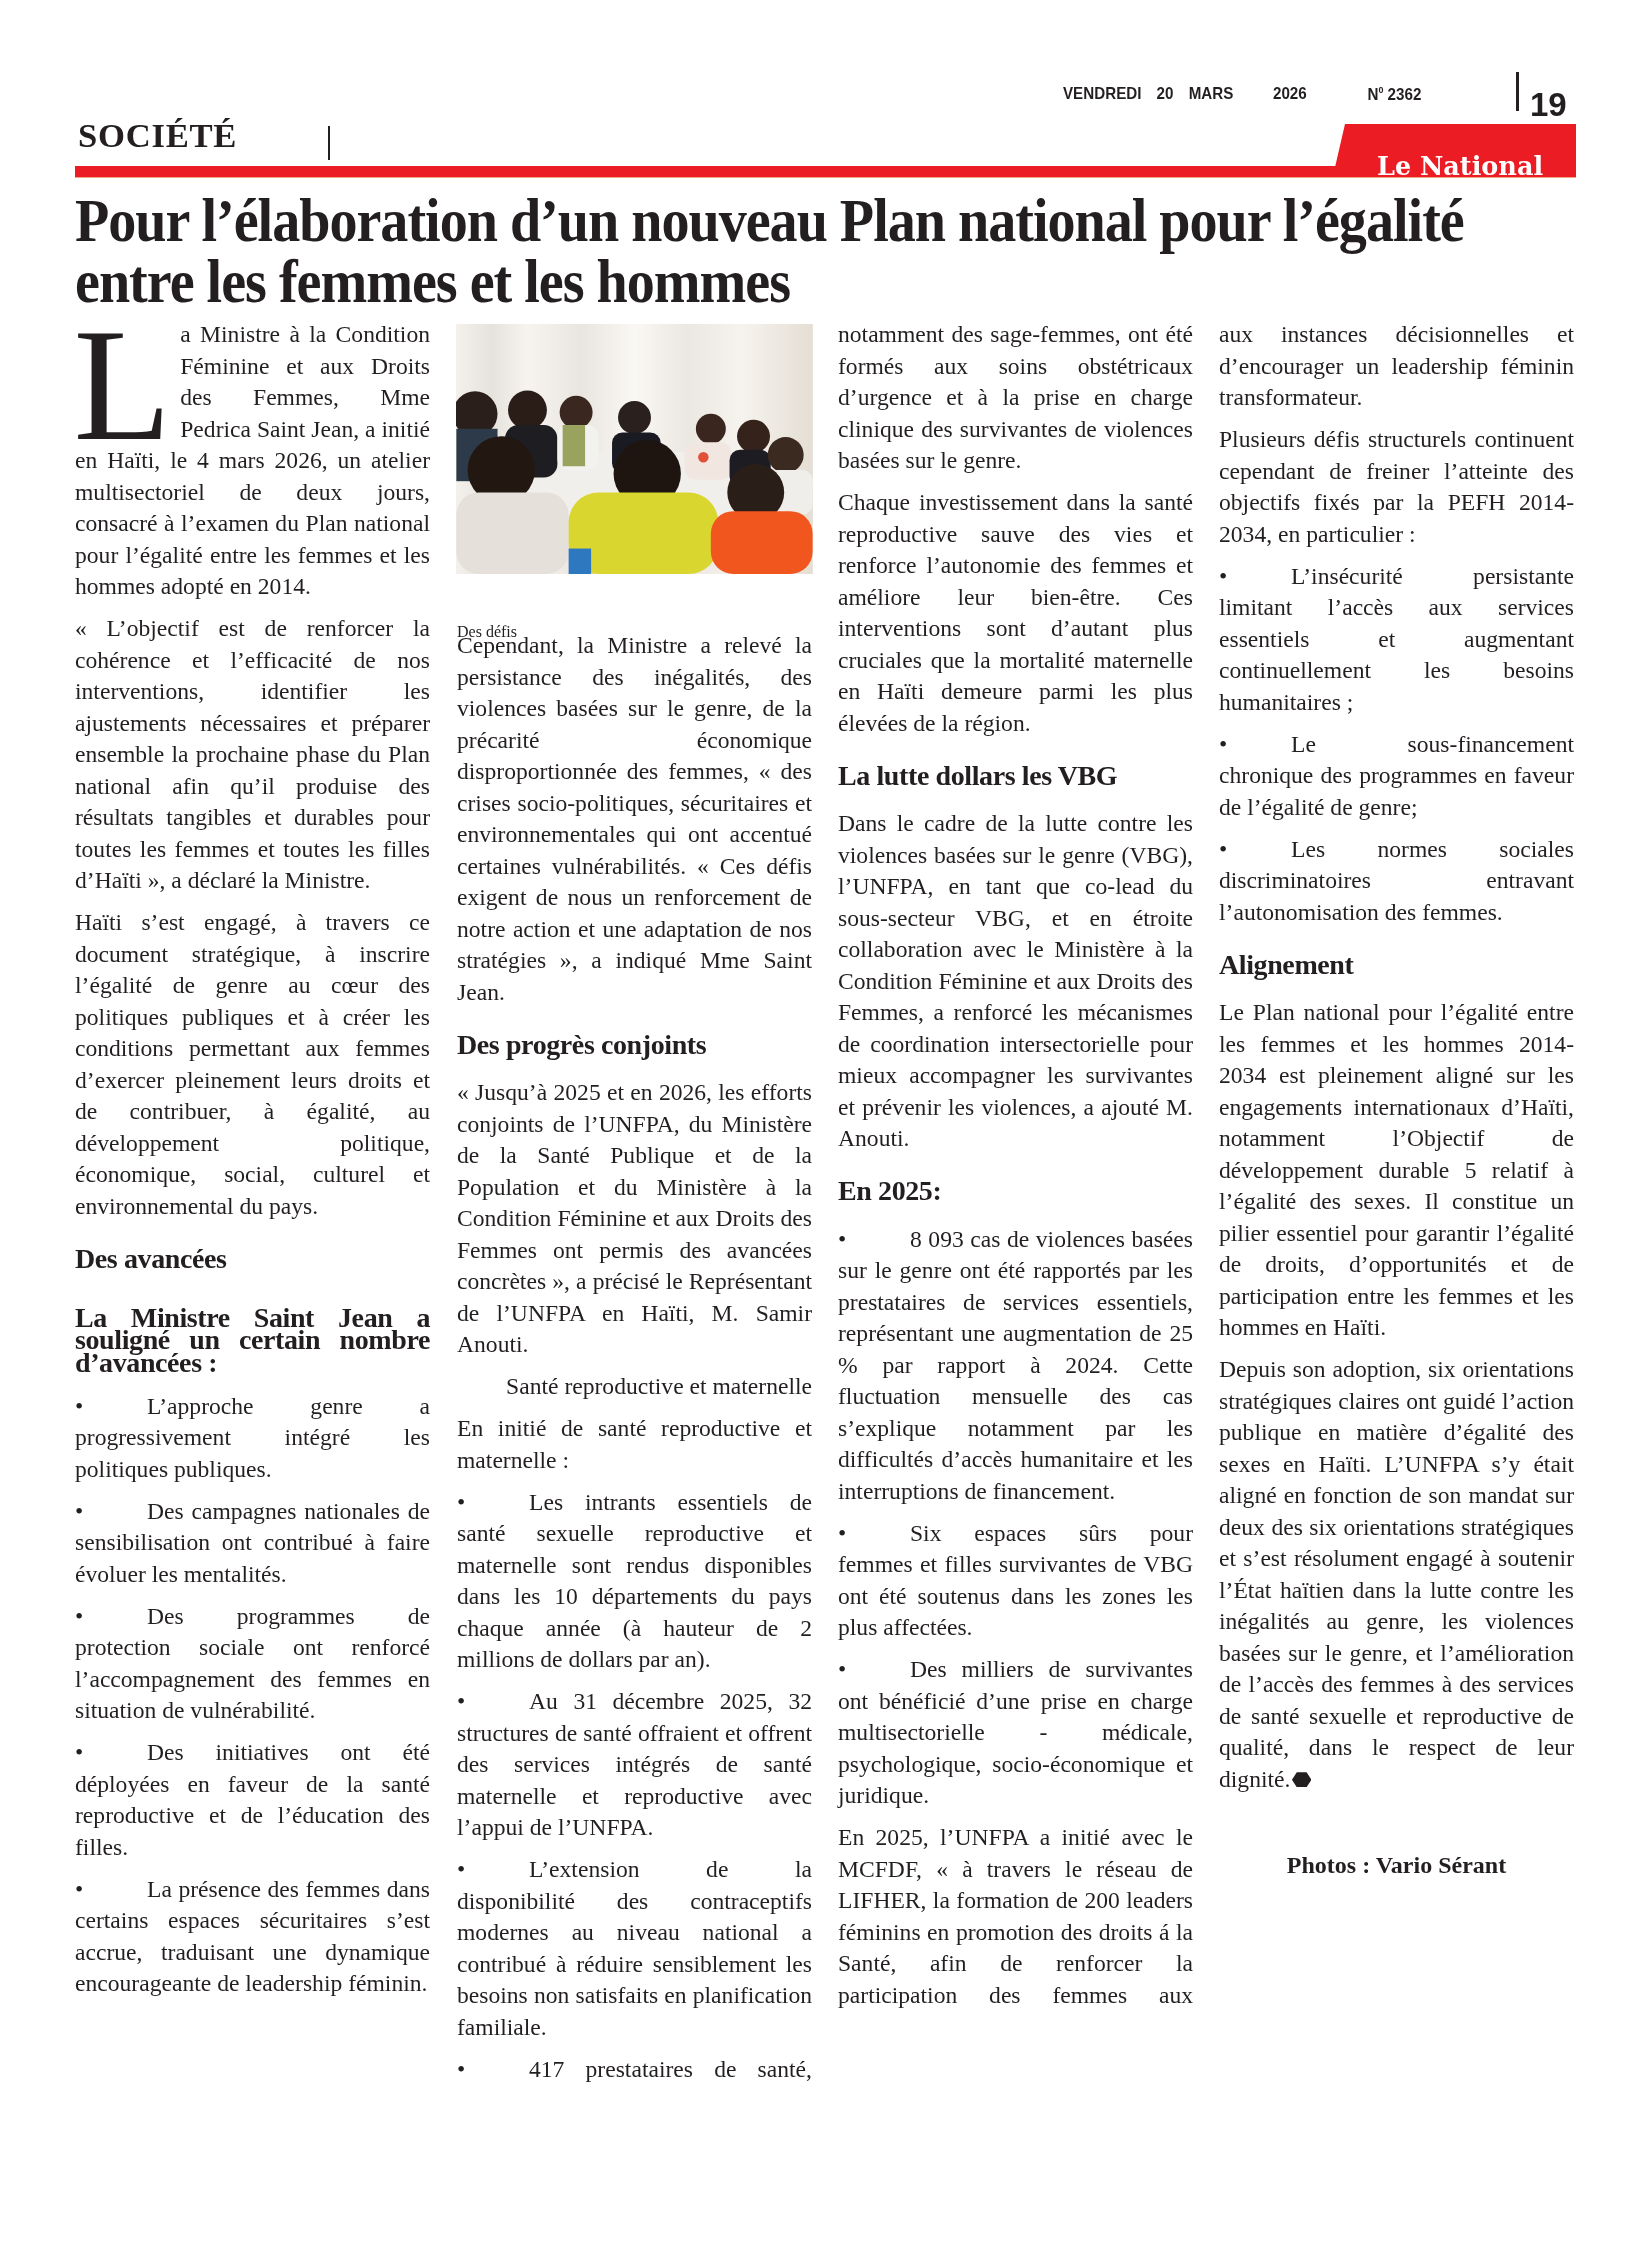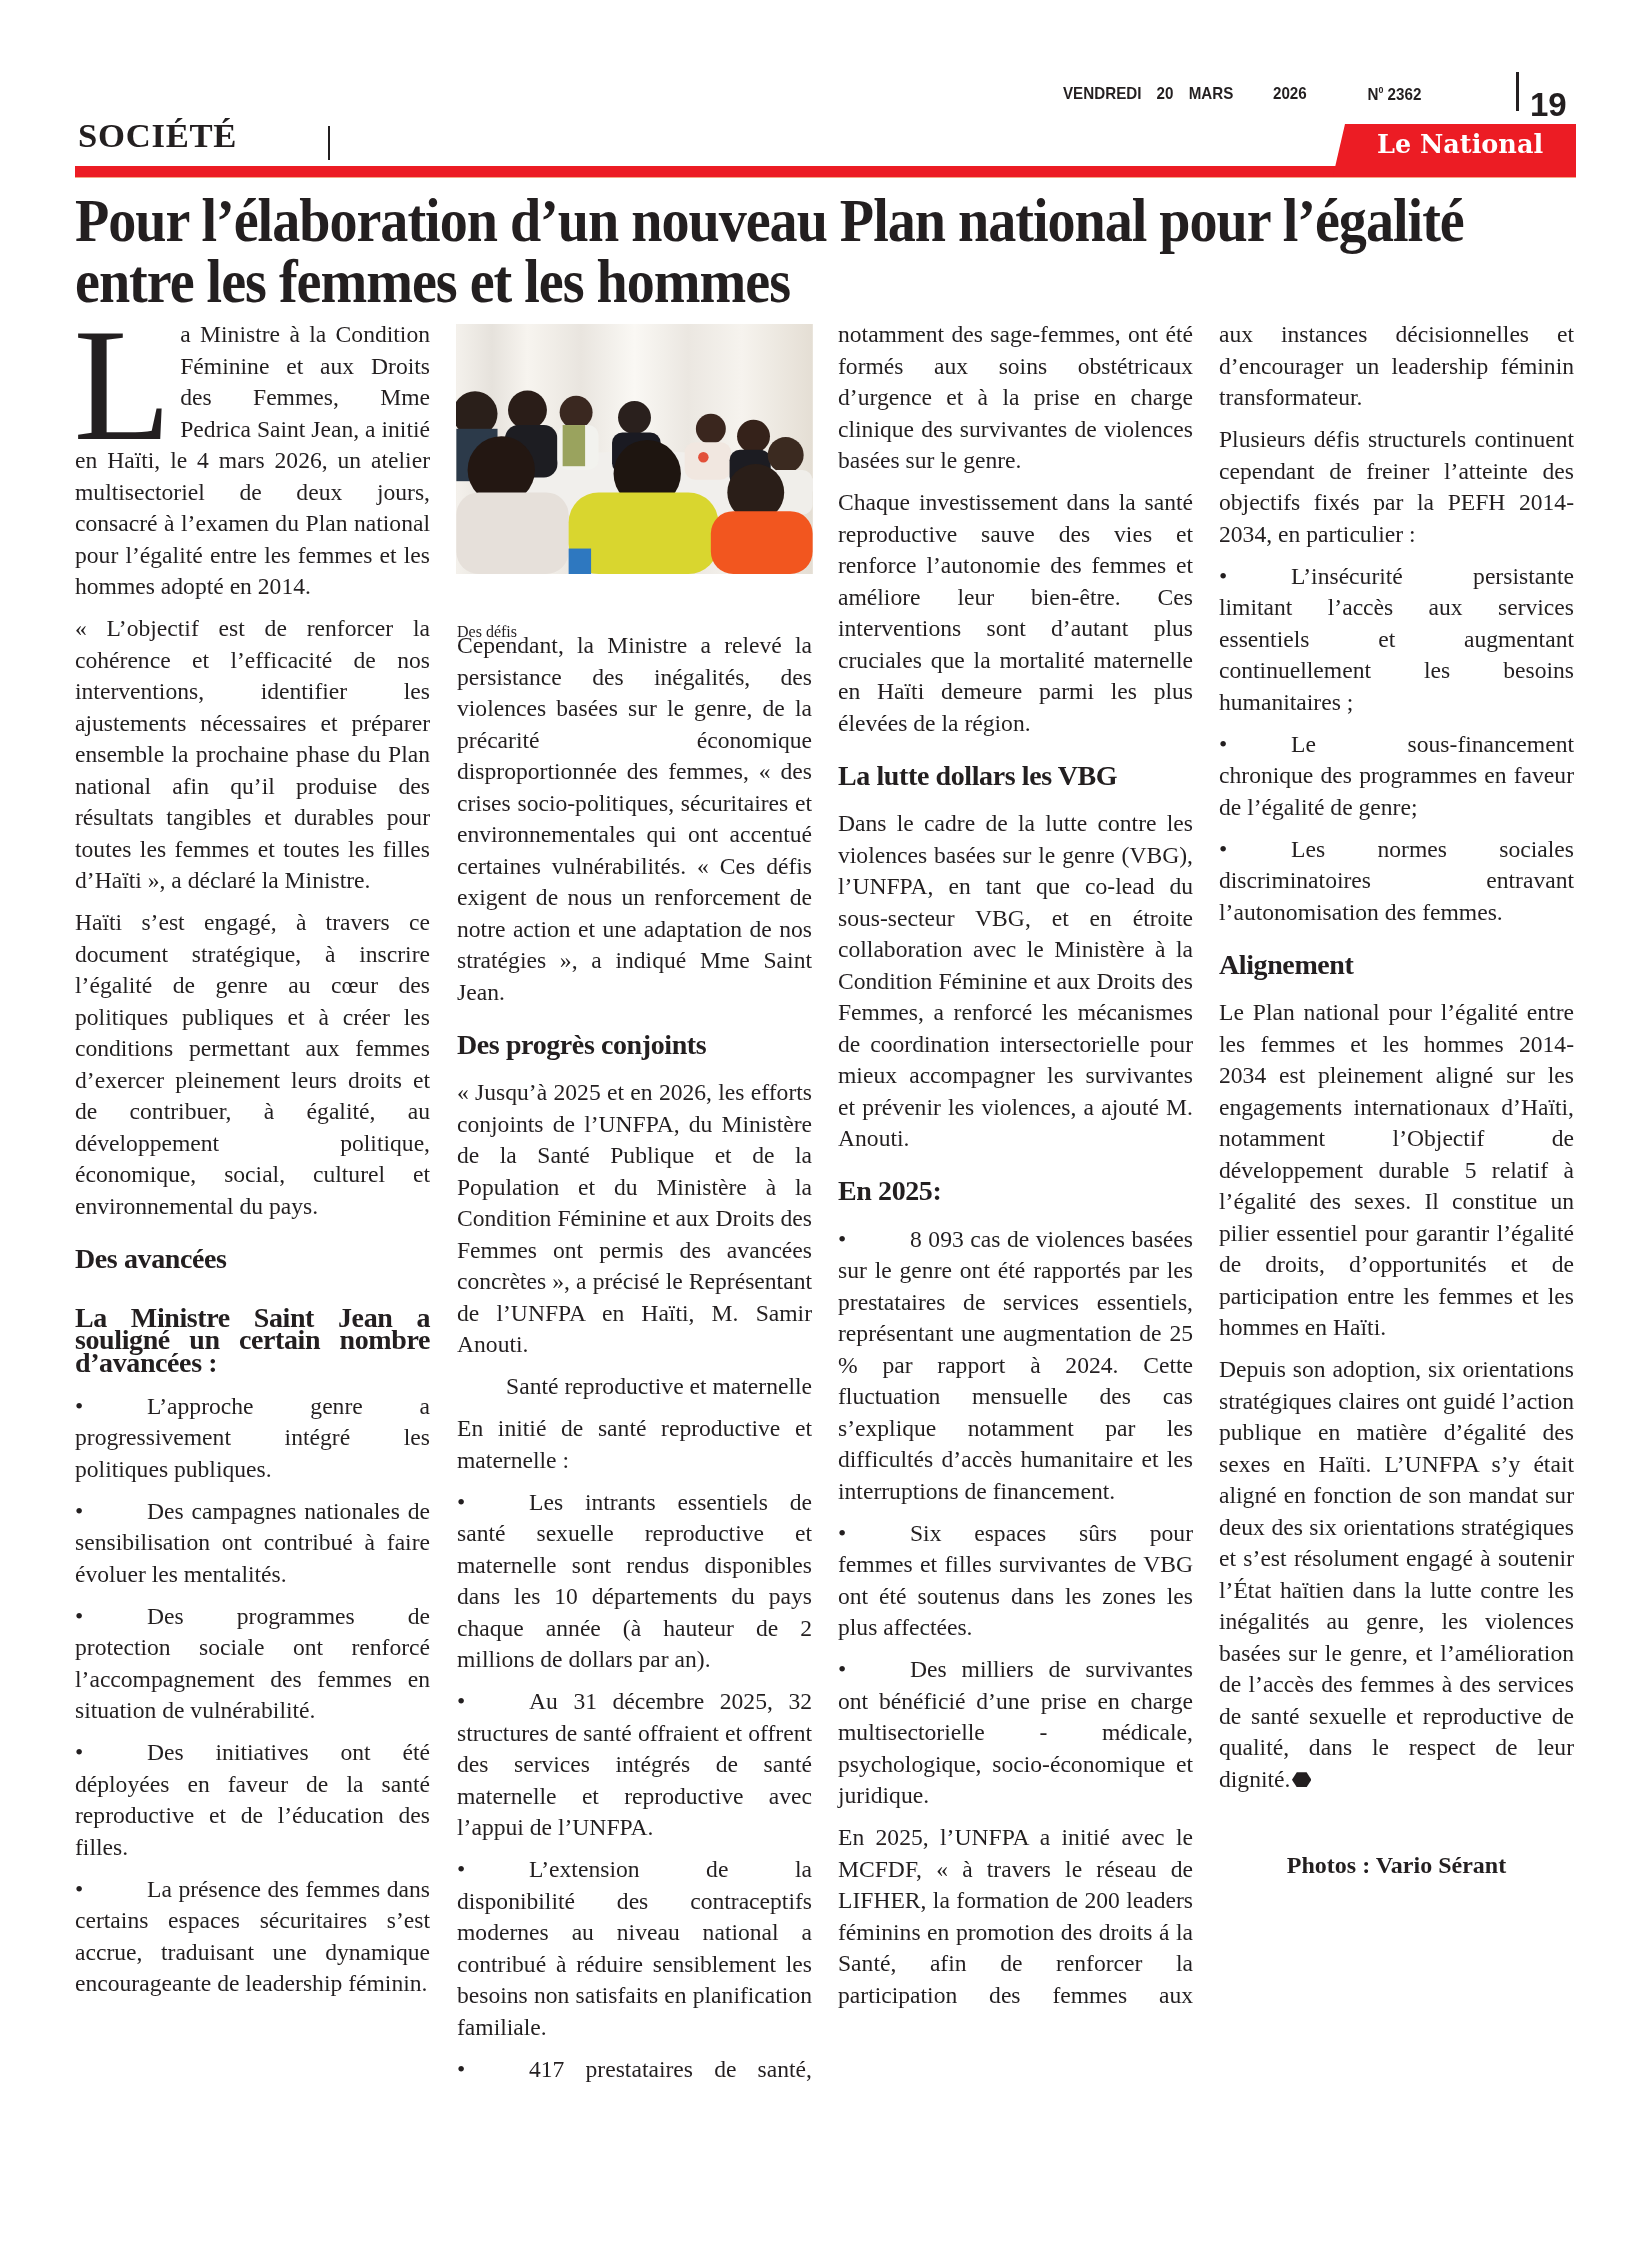--- a/index.html
+++ b/index.html
@@ -15,21 +15,21 @@
   .dl-year { margin-right: 66px; }
   .dl-issue sup { font-size: 9.7px; vertical-align: super; }
   .page-bar { top: 72px; left: 1516px; width: 3px; height: 39px; background: #231f20; }
   .page-num { top: 69px; left: 1530px; font-family: "Liberation Sans", sans-serif; font-weight: bold; font-size: 33px; line-height: 1; margin-top: 19px; }
 
   .section-label { top: 120px; left: 78px; font-family: "Liberation Serif", serif; font-weight: bold; font-size: 33px; letter-spacing: 0.7px; line-height: 1; transform: scaleX(1.05); transform-origin: left; }
   .section-bar { top: 126px; left: 328px; width: 2.2px; height: 34px; background: #231f20; }
 
   .red-rule { top: 166px; left: 75px; width: 1501px; height: 10.5px; background: #ec1c24; border-bottom: 1.5px solid #f4a582; }
   .brand-tab { top: 124px; left: 1333px; width: 243px; height: 52px; background: #ec1c24; clip-path: polygon(12px 0, 100% 0, 100% 100%, 0 100%); }
-  .brand-text { top: 129px; left: 1377px; font-family: "DejaVu Serif", serif; font-weight: bold; font-size: 25.5px; color: #ffffff; white-space: nowrap; }
+  .brand-text { top: 151px; left: 1377px; font-family: "DejaVu Serif", serif; font-weight: bold; font-size: 25.5px; color: #ffffff; white-space: nowrap; }
 
   
   .headline { top: 190px; left: 75px; width: 1507px; font-family: "Liberation Serif", serif; font-weight: bold; font-size: 61px; line-height: 61px; letter-spacing: -1.1px; margin: 0; transform: scaleX(0.92); transform-origin: left top; width: 1642px; }
 
   
   .col { position: absolute; top: 319px; font-family: "Liberation Serif", serif; font-size: 23.6px; line-height: 31.5px; text-align: justify; hyphens: none; }
   .col1 { left: 75px; width: 355px; }
   .col2 { left: 457px; width: 355px; top: 630px; }
   .col3 { left: 838px; width: 355px; }
   .col4 { left: 1219px; width: 355px; }

